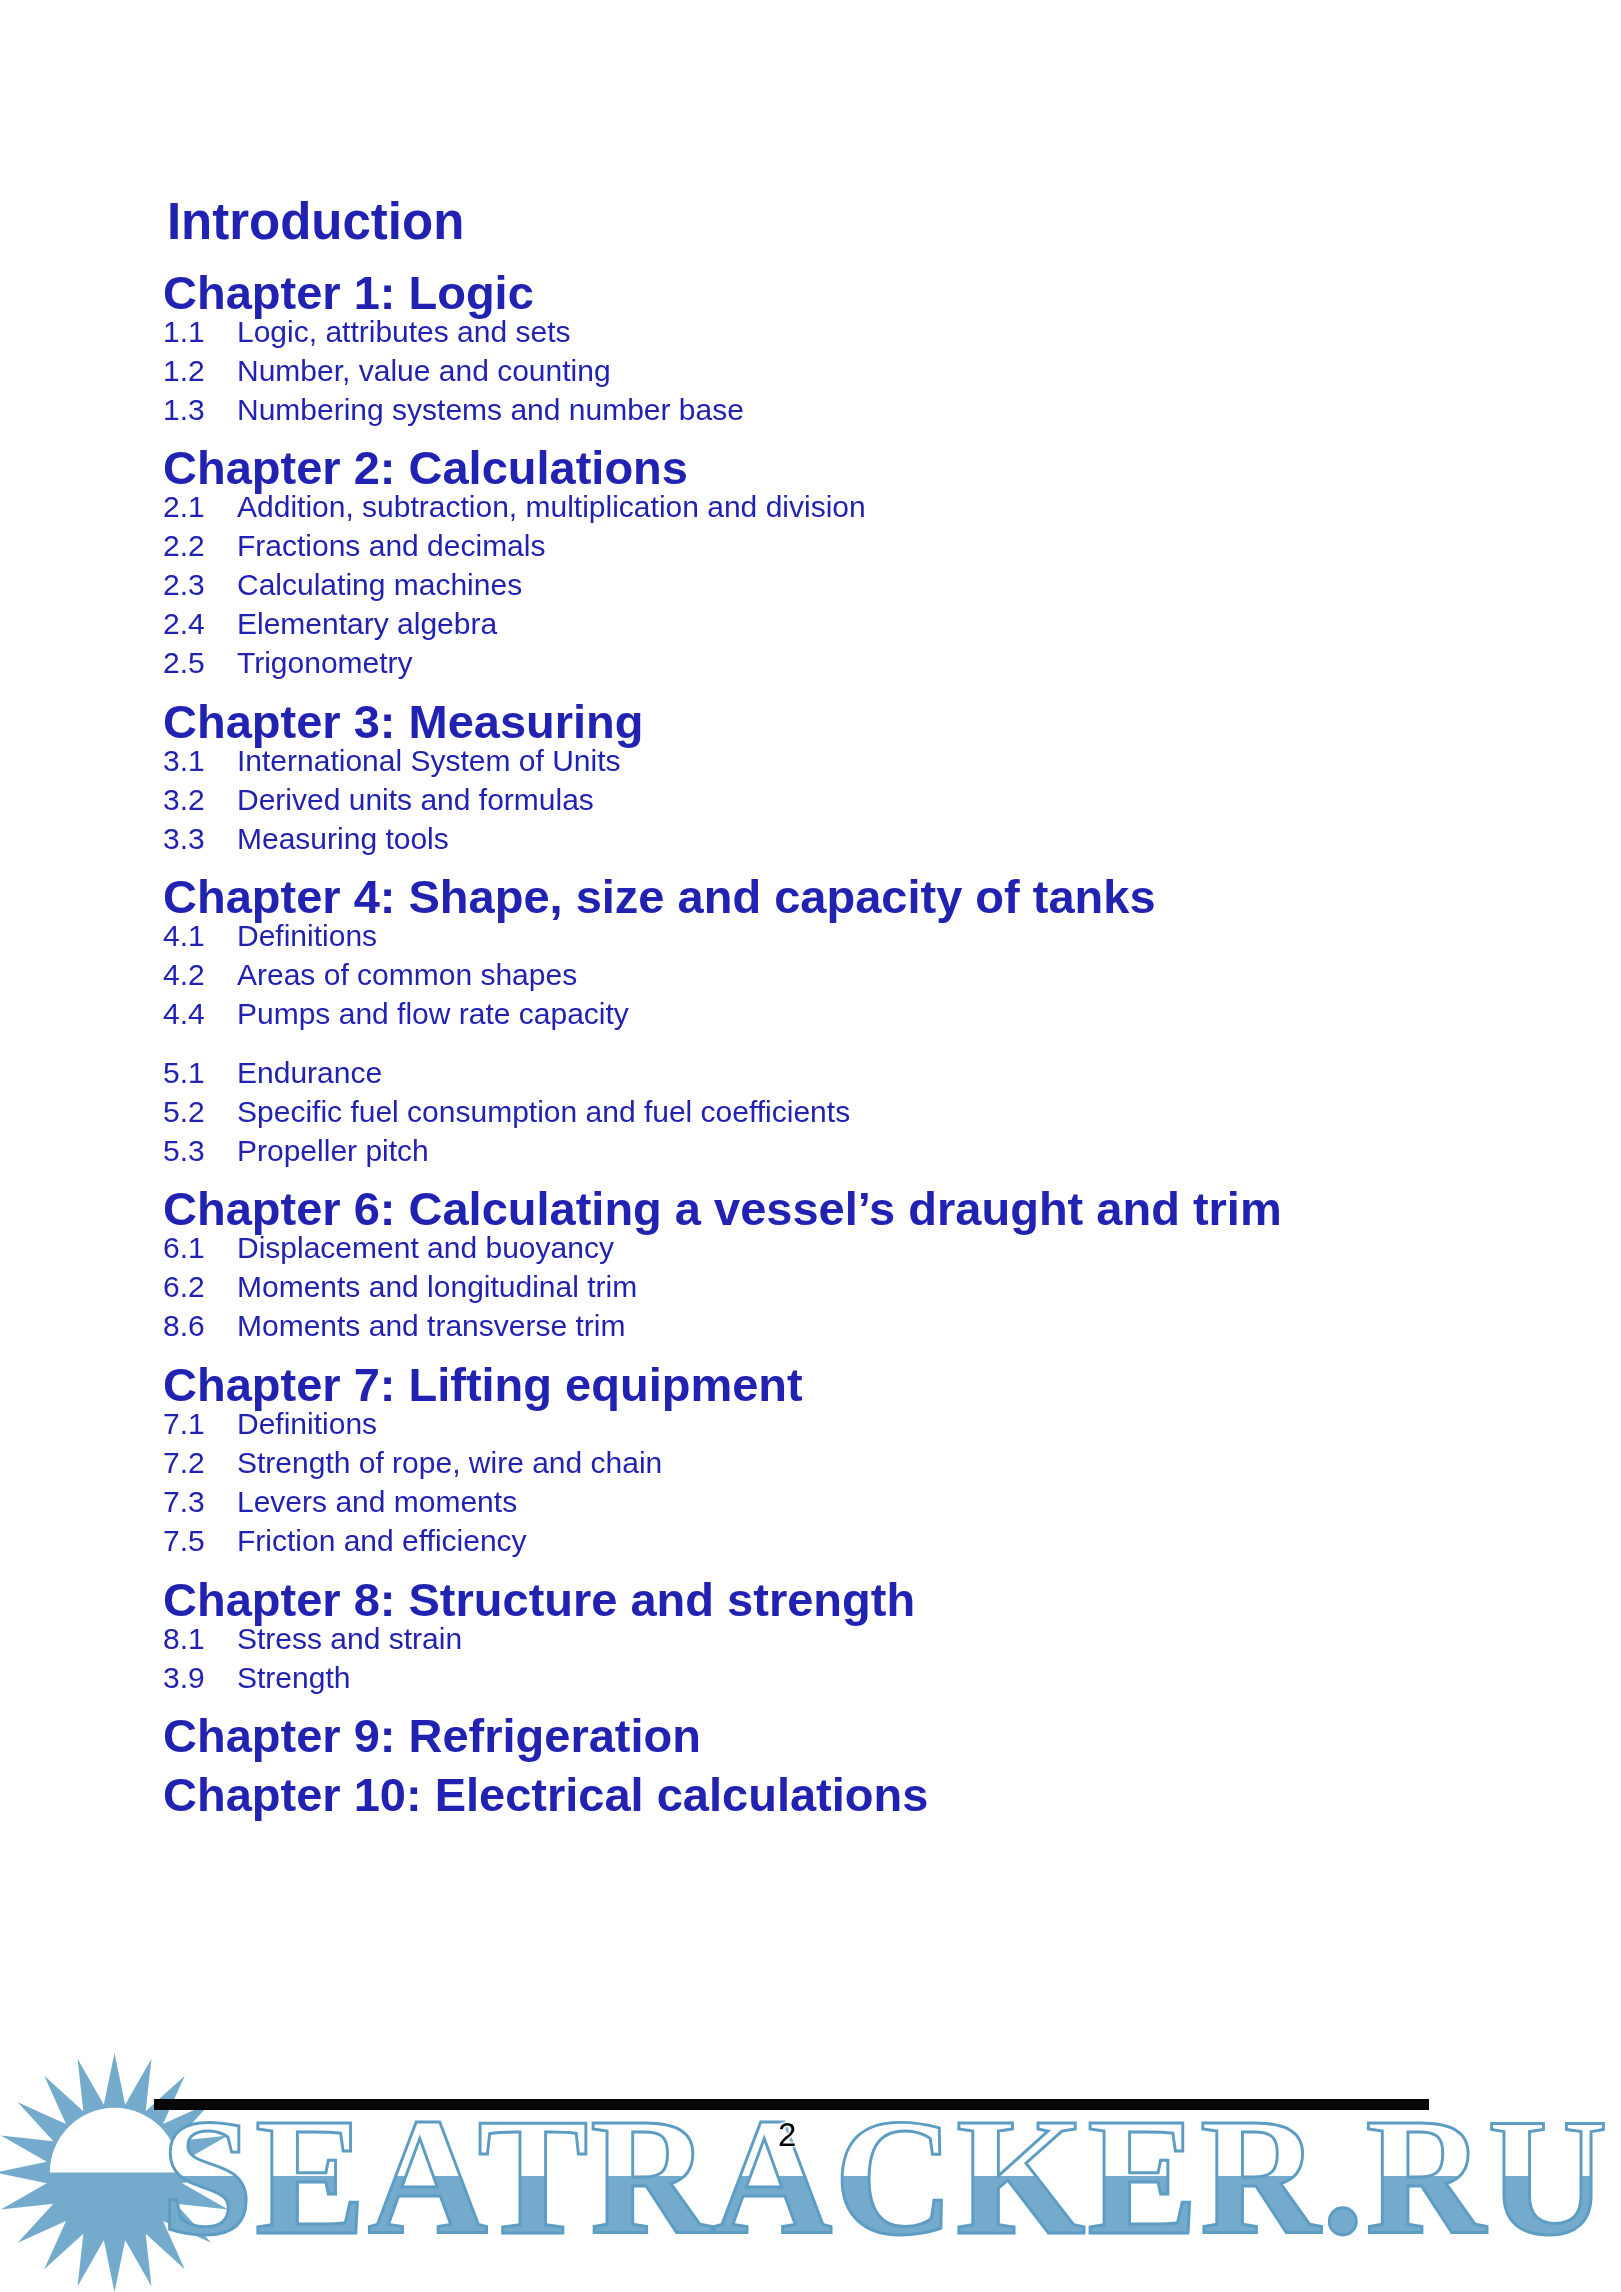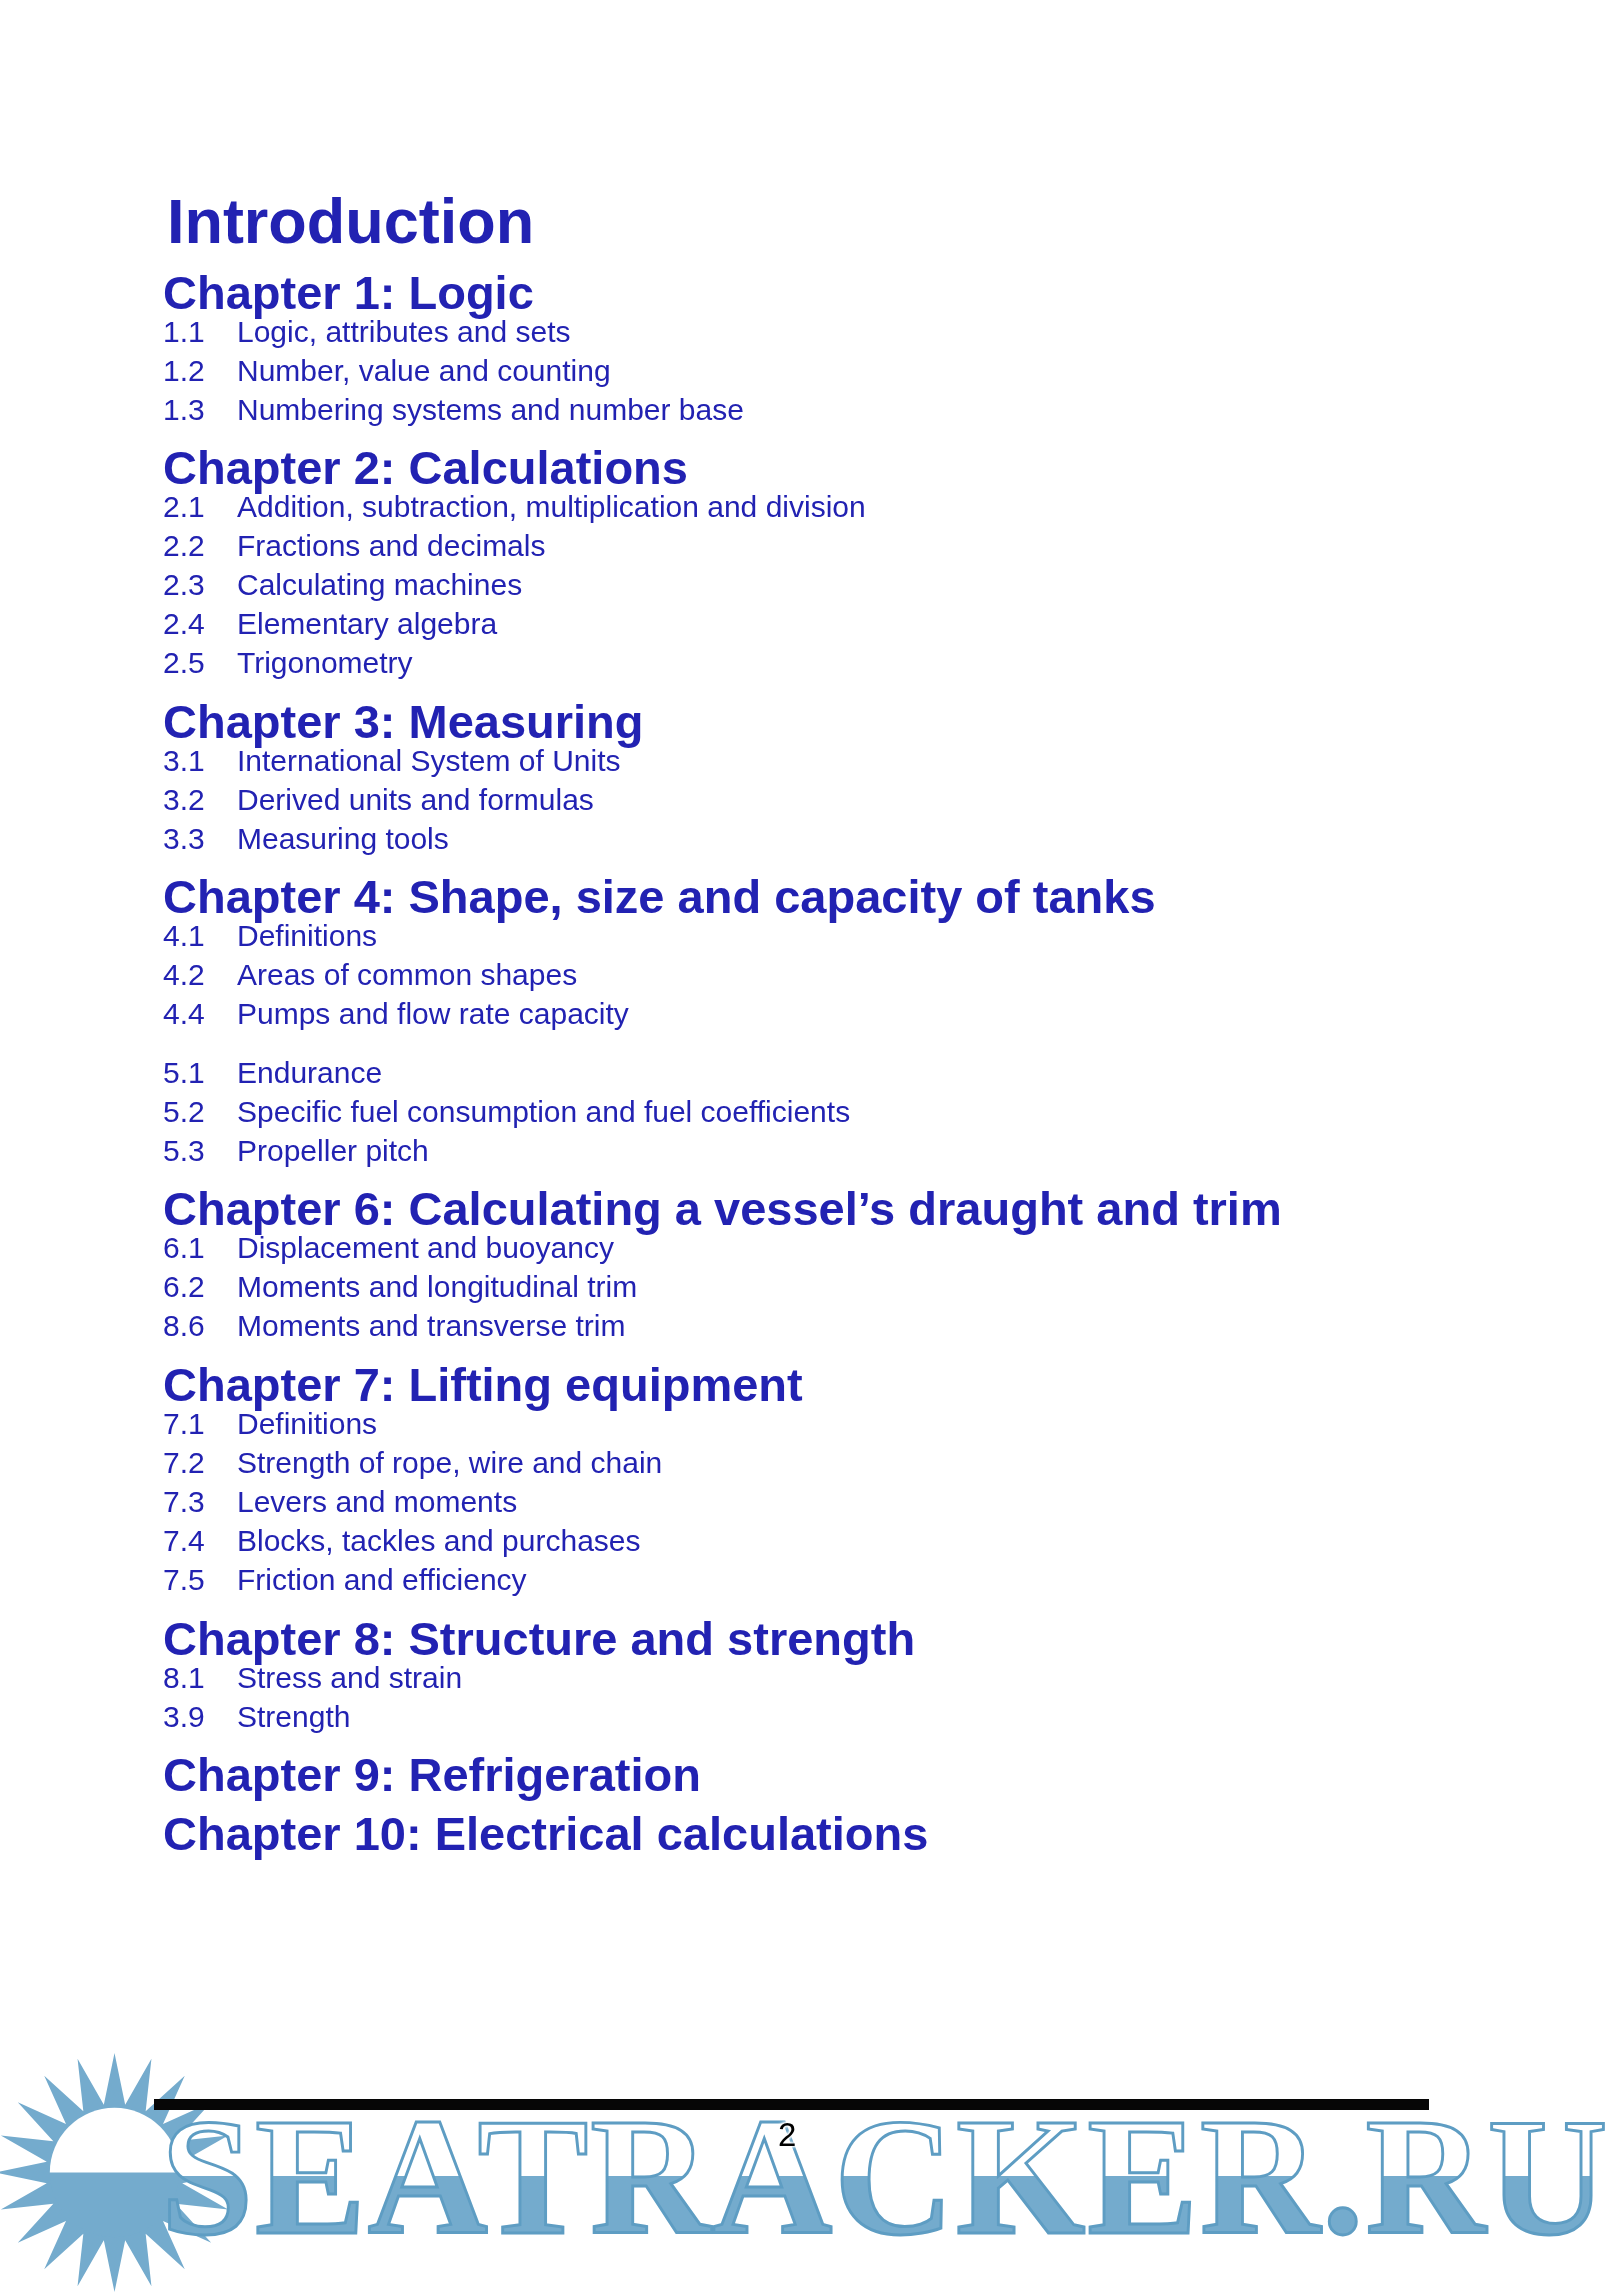--- a/index.html
+++ b/index.html
@@ -11,21 +11,21 @@
     overflow:hidden;
   }
   .page{position:absolute;inset:0;}
   .content{
     position:absolute;left:163px;top:196px;width:1215px;
     color:#2222b2;
     z-index:1;
   }
   .title{
     margin:0 0 25.5px 3.9px;
-    font-size:63px;line-height:51px;font-weight:bold;
+    font-size:51px;line-height:51px;font-weight:bold;
   }
   .section{margin:0 0 19.6px 0;}
   .chapter-heading{
     font-size:47px;line-height:39px;font-weight:bold;
     white-space:nowrap;
   }
   .toc-row{font-size:30px;line-height:39px;white-space:nowrap;}
   .item-num{display:inline-block;width:74px;}
   .item-label{display:inline-block;}
   .watermark{position:absolute;left:0;top:0;z-index:0;}
@@ -115,21 +115,20 @@
           <div class="chapter-heading">Chapter 6: Calculating a vessel’s draught and trim</div>
           <div class="toc-row"><span class="item-num">6.1</span><span class="item-label">Displacement and buoyancy</span></div>
           <div class="toc-row"><span class="item-num">6.2</span><span class="item-label">Moments and longitudinal trim</span></div>
           <div class="toc-row"><span class="item-num">8.6</span><span class="item-label">Moments and transverse trim</span></div>
         </div>
         <div class="section">
           <div class="chapter-heading">Chapter 7: Lifting equipment</div>
           <div class="toc-row"><span class="item-num">7.1</span><span class="item-label">Definitions</span></div>
           <div class="toc-row"><span class="item-num">7.2</span><span class="item-label">Strength of rope, wire and chain</span></div>
           <div class="toc-row"><span class="item-num">7.3</span><span class="item-label">Levers and moments</span></div>
-          <div class="toc-row"><span class="item-num">7.4</span><span class="item-label">Blocks, tackles and purchases</span></div>
           <div class="toc-row"><span class="item-num">7.5</span><span class="item-label">Friction and efficiency</span></div>
         </div>
         <div class="section">
           <div class="chapter-heading">Chapter 8: Structure and strength</div>
           <div class="toc-row"><span class="item-num">8.1</span><span class="item-label">Stress and strain</span></div>
           <div class="toc-row"><span class="item-num">3.9</span><span class="item-label">Strength</span></div>
         </div>
         <div class="section">
           <div class="chapter-heading">Chapter 9: Refrigeration</div>
         </div>

